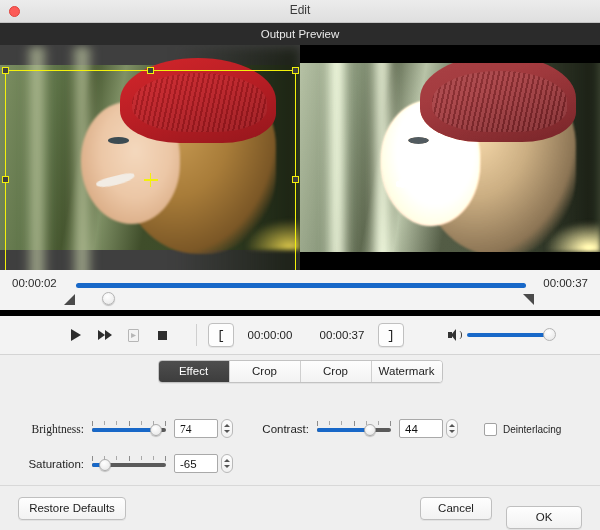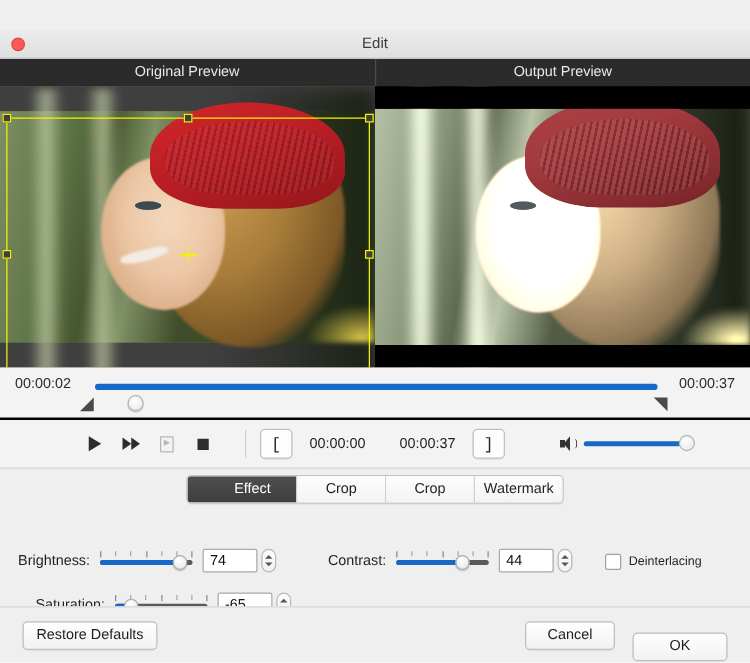--- a/index.html
+++ b/index.html
@@ -26,21 +26,20 @@
     flex-direction: column;
   }
 
   
   .titlebar {
     height: 22px;
     background: linear-gradient(#ececec, #dfdfdf);
     border-bottom: 1px solid #c3c3c3;
     position: relative;
     flex: 0 0 auto;
-    margin-top: 24px;
   }
   .close-btn {
     position: absolute;
     left: 9px;
     top: 6px;
     width: 11px;
     height: 11px;
     border-radius: 50%;
     background: #fc5b57;
     border: 1px solid #e0443e;
@@ -224,21 +223,21 @@
     background: #000;
   }
   .lb-top { top: 0; }
   .lb-bot { bottom: 0; }
 
   
   .timeline-row {
     height: 40px;
     position: relative;
     background: #f3f3f3;
-    border-bottom: 2px solid #000000;
+    border-bottom: 6px solid #000000;
     flex: 0 0 auto;
   }
   .tl-time {
     position: absolute;
     top: 7px;
     font-size: 11.5px;
     color: #2b2b2b;
   }
   .tl-start { left: 12px; }
   .tl-end { right: 12px; }
@@ -441,21 +440,20 @@
     text-align: center;
     font-size: 11.5px;
     color: #222;
     border-right: 1px solid #cfcfcf;
     background: linear-gradient(#fdfdfd, #f3f3f3);
   }
   .tab:last-child { border-right: none; }
   .tab.active {
     background: linear-gradient(#4e4e4e, #3d3d3d);
     color: #fff;
-    padding-left: 17px;
   }
 
   
   .controls {
     position: relative;
     flex: 1 1 auto;
     background: #efefef;
   }
   .ctl-row {
     position: absolute;
@@ -590,21 +588,20 @@
 <body>
 
 <div class="window">
 
   <div class="titlebar">
     <div class="close-btn"></div>
     <div class="title-text">Edit</div>
   </div>
 
   <div class="preview-header">
-    <div class="ph-left">Original Preview</div>
     <div class="ph-right">Output Preview</div>
   </div>
 
   <div class="previews">
 
     <div class="pv pv-left">
       <div class="photo photo-left">
         <div class="bg-bokeh"></div>
         <div class="bg-stripe" style="left:8%"></div>
         <div class="bg-stripe" style="left:23%"></div>
@@ -699,21 +696,21 @@
     <div class="tabs">
       <div class="tab active">Effect</div>
       <div class="tab">Crop</div>
       <div class="tab">Crop</div>
       <div class="tab">Watermark</div>
     </div>
   </div>
 
   <div class="controls">
 
-    <div class="ctl-row" style="left:6px; top:32px;">
+    <div class="ctl-row" style="left:18px; top:32px;font-family:Liberation Serif, serif;">
       <div class="ctl-label" style="width:66px;">Brightness:</div>
       <div class="slider">
         <div class="ticks">
           <i class="major" style="left:0%"></i>
             <i style="left:16%"></i>
             <i style="left:33%"></i>
           <i class="major" style="left:50%"></i>
             <i style="left:66%"></i>
             <i style="left:83%"></i>
             <i class="major" style="left:99%"></i>

